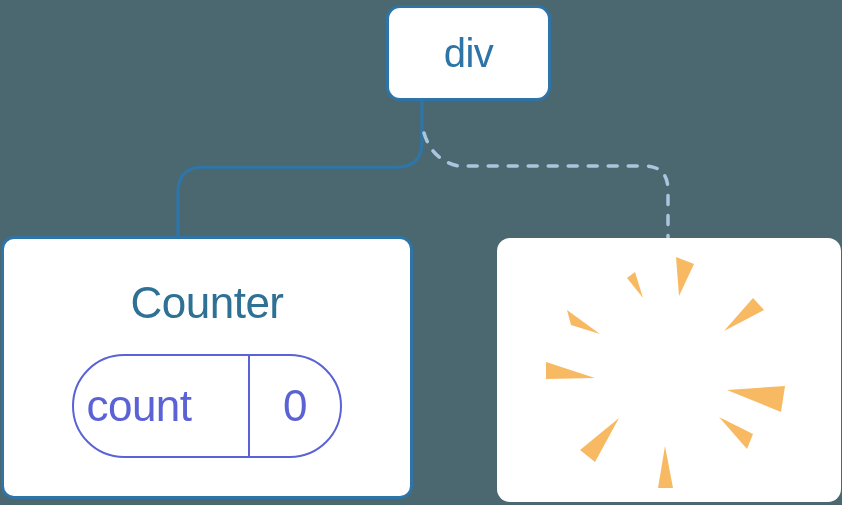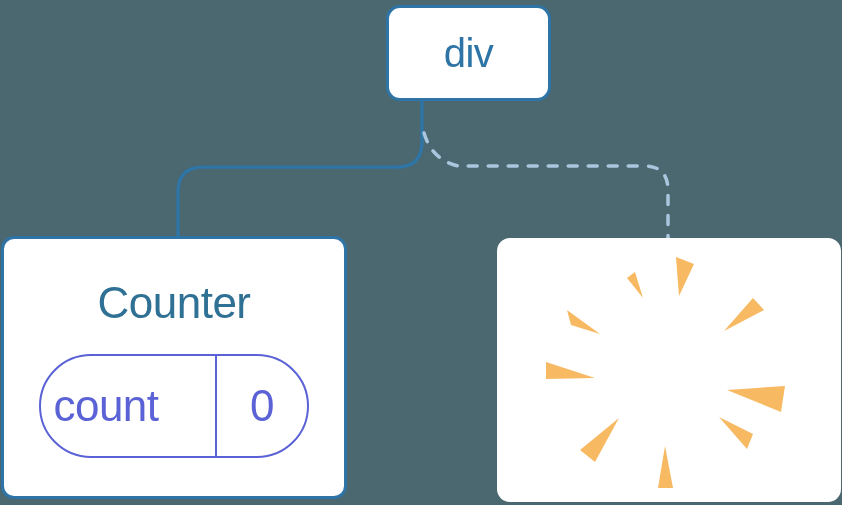--- a/index.html
+++ b/index.html
@@ -38,21 +38,21 @@
     letter-spacing: -0.5px;
   }
   .card {
     position: absolute;
     background: #ffffff;
     border-radius: 13px;
     z-index: 2;
   }
   .card-counter {
     left: 1px; top: 236px;
-    width: 346px; height: 263px;
+    width: 412px; height: 263px;
     border: 3px solid #2E74A6;
     display: flex;
     flex-direction: column;
     align-items: center;
   }
   .card-title {
     margin-top: 41px;
     font-size: 44px;
     line-height: 46px;
     font-weight: 500;

